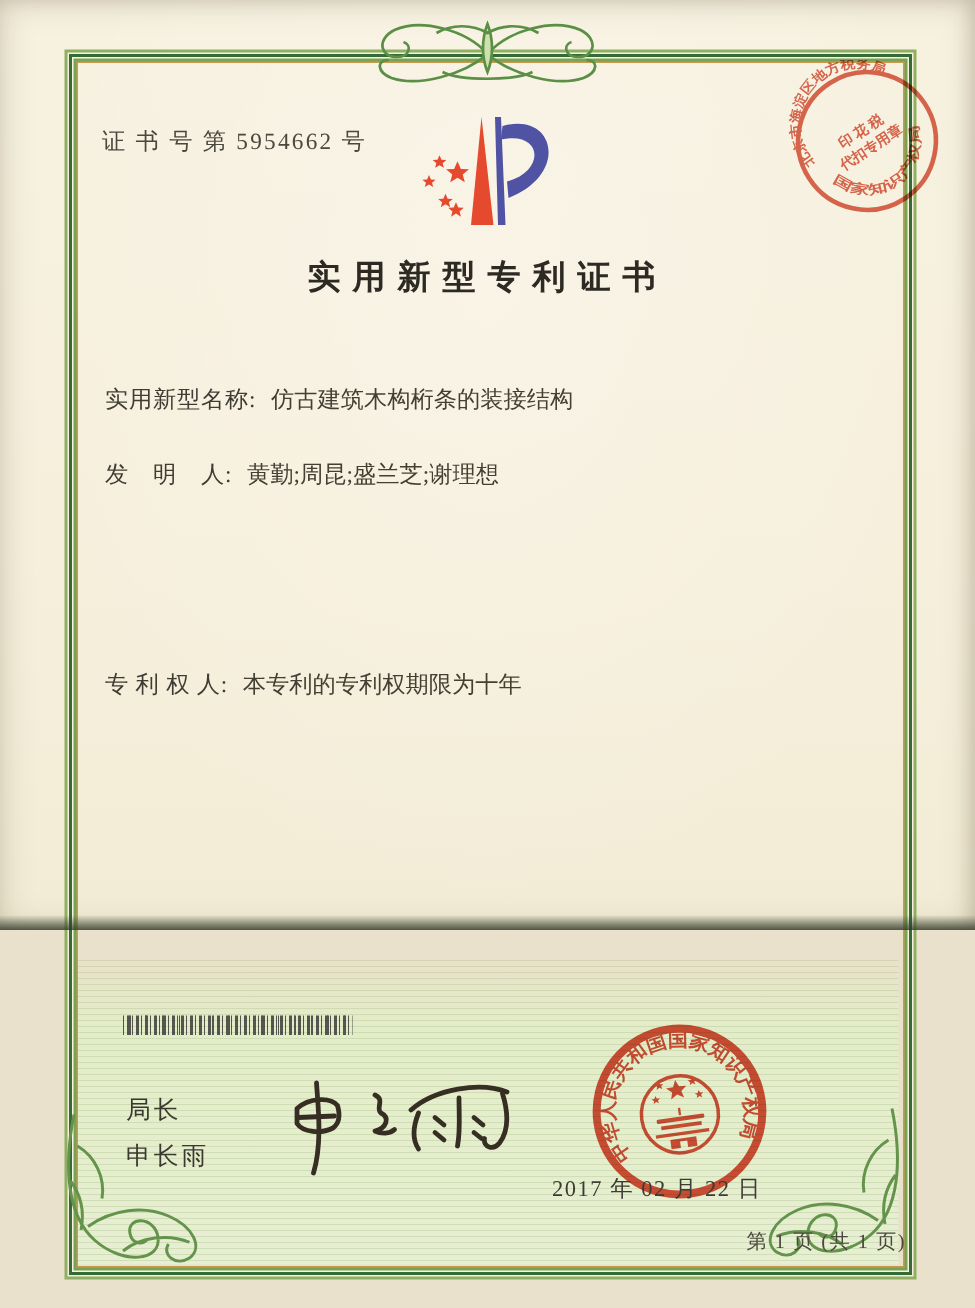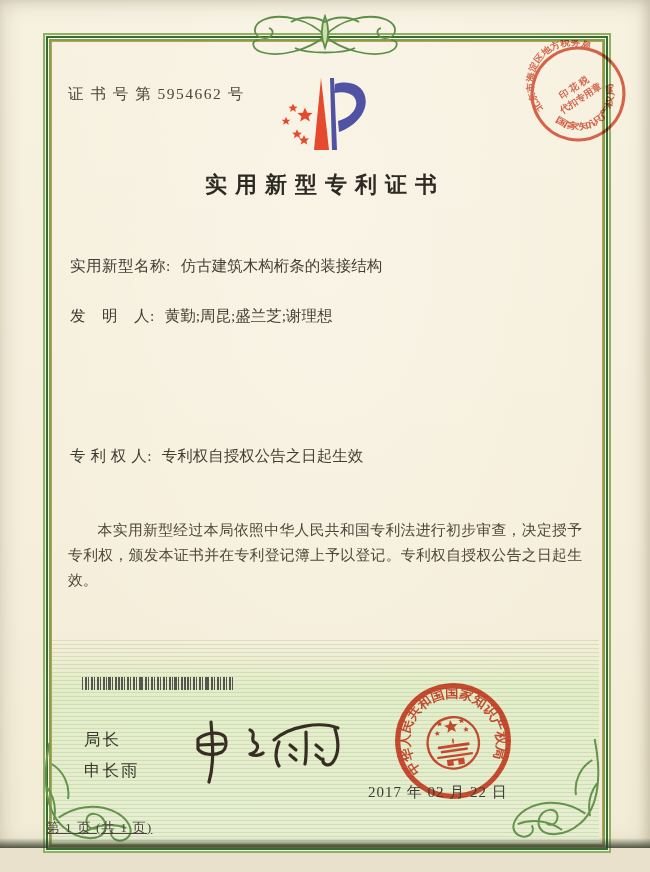--- a/index.html
+++ b/index.html
@@ -2,21 +2,21 @@
 <html><head>
 <meta charset="utf-8">
 <style>
   html,body{margin:0;padding:0;}
   body{
     width:650px;height:872px;overflow:hidden;
     background:#e9e1cb;
     font-family:"Liberation Serif","DejaVu Serif",serif;
   }
   .page{
-    position:relative;width:650px;height:848px;
+    position:relative;width:650px;height:620px;
     background:
       radial-gradient(ellipse at 50% 30%, rgba(255,255,255,.25), rgba(0,0,0,0) 70%),
       linear-gradient(180deg,#f7f1e0 0%,#f6efdc 60%,#f2ecd6 100%);
     box-shadow:inset 0 0 22px rgba(120,108,78,.30), inset -4px 0 10px rgba(120,108,78,.18);
   }
   .scan-bottom{position:absolute;left:0;right:0;bottom:0;height:10px;
     background:linear-gradient(180deg,rgba(58,68,50,0),rgba(47,56,40,.8));}
   
   .frame{
     position:absolute;left:46px;top:36px;width:558px;height:810px;
@@ -48,22 +48,22 @@
   .barcode{position:absolute;left:82px;top:677px;width:153px;height:13px;opacity:.85;
     background:
       repeating-linear-gradient(90deg,#3c3c3a 0 1px,transparent 1px 3px,#3c3c3a 3px 5px,transparent 5px 6px),
       repeating-linear-gradient(90deg,transparent 0 4px,#3c3c3a 4px 5px,transparent 5px 11px);}
   .signer{position:absolute;left:84px;top:724px;font-size:16.5px;font-weight:normal;
     color:#3b382f;line-height:31px;letter-spacing:2px;}
   .sig{position:absolute;left:178px;top:692px;}
   .seal{position:absolute;left:390px;top:678px;mix-blend-mode:multiply;}
   .seal-date{position:absolute;left:368px;top:783px;font-size:15px;letter-spacing:1px;
     color:#3e3b35;z-index:6;}
-  .footer{position:absolute;left:46px;top:819px;width:558px;text-align:left;
-    font-size:13.5px;color:#4a473d;letter-spacing:1px;text-decoration:underline;}
+  .footer{position:absolute;left:46px;top:819px;width:558px;text-align:right;
+    font-size:13.5px;color:#4a473d;letter-spacing:1px;}
   .taxstamp{position:absolute;left:524px;top:40px;mix-blend-mode:multiply;z-index:5;}
   .ornament{position:absolute;}
   .orn-top{left:225px;top:8px;}
   .orn-bl{left:34px;top:736px;}
   .orn-br{left:500px;top:732px;}
   svg text{font-family:"Liberation Serif","DejaVu Serif",serif;}
 </style>
 </head>
 <body>
 
@@ -124,25 +124,24 @@
   <div class="field f0">
     <span class="lbl">实用新型名称:</span>
     <span class="val">仿古建筑木构桁条的装接结构</span>
   </div>
   <div class="field f1">
     <span class="lbl">发　明　人:</span>
     <span class="val">黄勤;周昆;盛兰芝;谢理想</span>
   </div>
   <div class="field f4">
     <span class="lbl">专 利 权 人:</span>
-    <span class="val">专利权自授权公告之日起生效</span>
+    <span class="val">本专利的专利权期限为十年</span>
   </div>
 
   <div class="paras">
-    <p>本实用新型经过本局依照中华人民共和国专利法进行初步审查，决定授予专利权，颁发本证书并在专利登记簿上予以登记。专利权自授权公告之日起生效。</p>
   </div>
 
   <div class="barcode"></div>
 
   <div class="signer">
     <div>局长</div>
     <div>申长雨</div>
   </div>
 
   <svg class="sig" width="180" height="95" viewBox="0 0 180 95">

